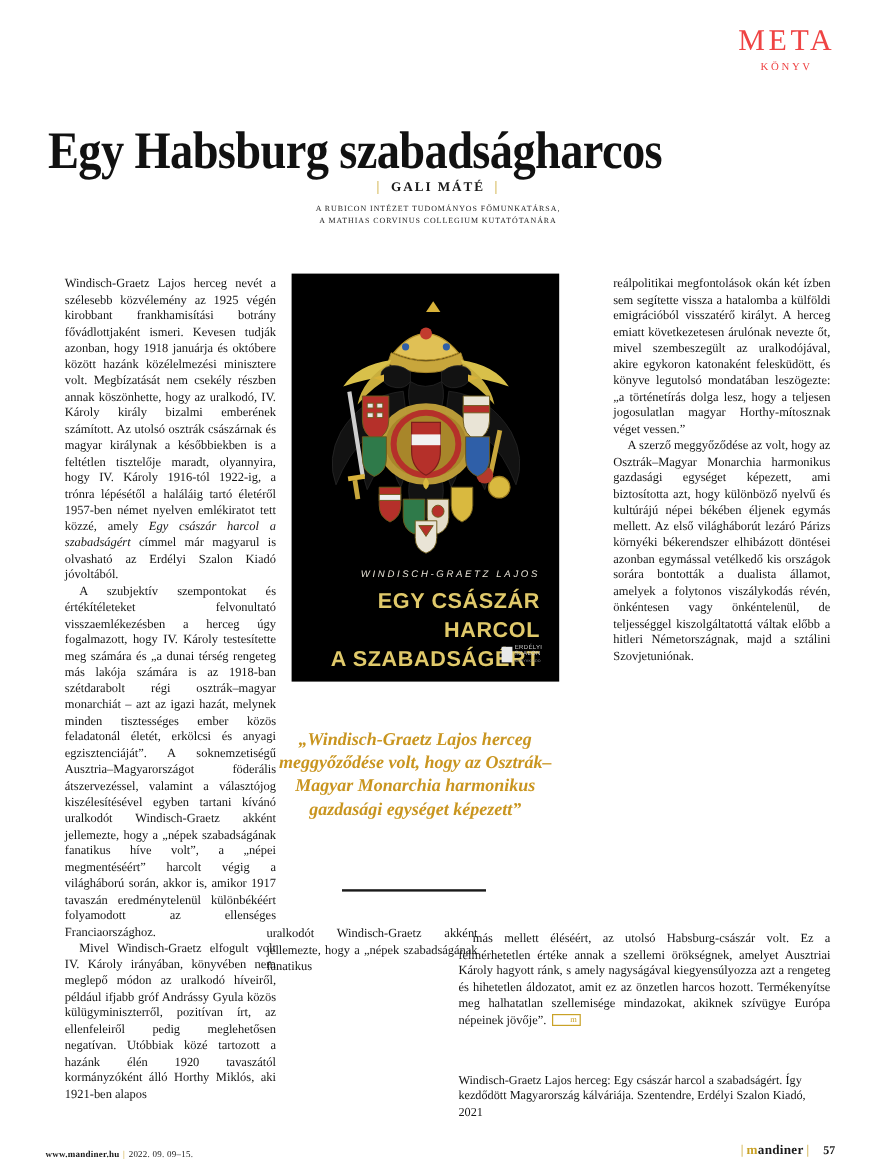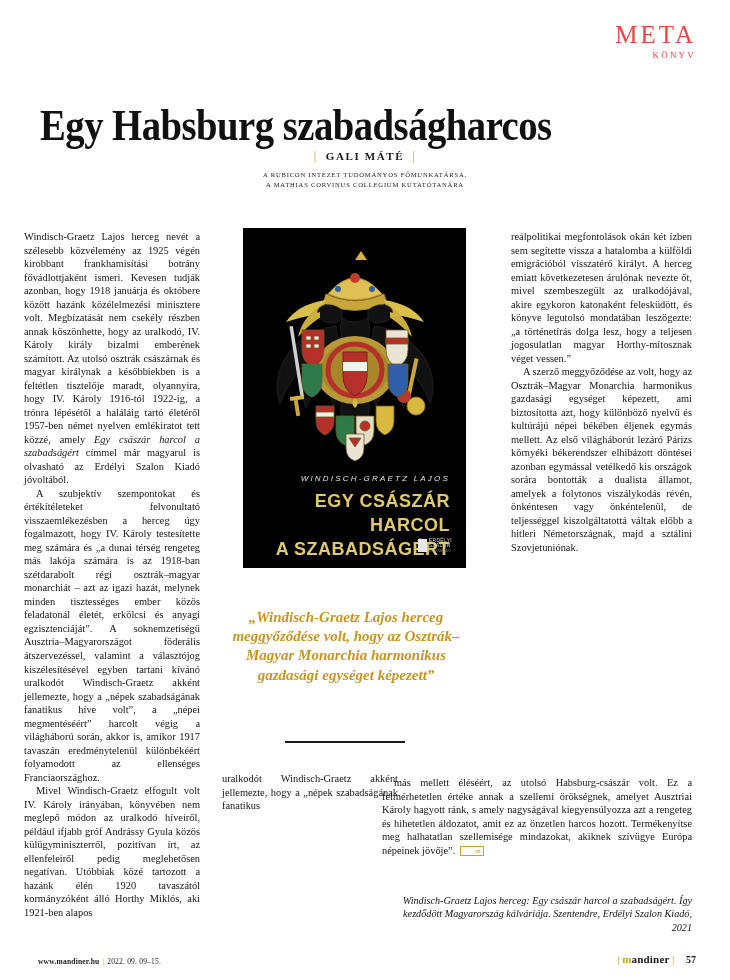--- a/index.html
+++ b/index.html
@@ -17,21 +17,21 @@
   
   .meta-head {
     position:absolute; right:34px; top:22px;
     text-align:center; color:#ef4444;
   }
   .meta-head .meta-title {
     font-family:"Liberation Serif", serif;
     font-size:25px; letter-spacing:3px; line-height:1;
   }
   .meta-head .meta-sub {
-    font-size:9px; letter-spacing:2.2px; margin-top:3px;text-align:right;
+    font-size:9px; letter-spacing:2.2px; margin-top:3px;
   }
 
   
   .headline {
     position:absolute; left:40px; top:74px; width:652px;
     font-family:"Liberation Serif", serif;
     font-weight:bold;
     font-size:44px;
     line-height:1.04;
     letter-spacing:-0.6px;
@@ -62,21 +62,21 @@
     font-size:10.4px;
     line-height:1.30;
     text-align:justify;
     hyphens:auto;
     color:#141414;
   }
   .col p { margin:0; text-indent:12px; }
   .col p.first { text-indent:0; }
   .col i { font-style:italic; }
 
-  #col-left  { left:24px;  top:230px; width:176px; }
+  #col-left  { left:54px;  top:230px; width:176px; }
   #col-mid   { left:222px; top:772px; width:176px; }
   #col-right { left:511px; top:230px; width:181px; }
 
   
   #col-bottom {
     position:absolute; left:382px; top:776px; width:310px;
     font-size:10.4px; line-height:1.30; text-align:justify;
     hyphens:auto; color:#141414;
   }
   #col-bottom p { margin:0; text-indent:12px; }
@@ -126,22 +126,22 @@
     font-family:"Liberation Serif", serif;
   }
   .pq-rule {
     position:absolute; left:285px; top:741px; width:120px;
     height:1.6px; background:#1a1a1a;
   }
 
   
   .citation {
     position:absolute; left:382px; top:894px; width:310px;
-    font-size:10.2px; line-height:1.32; font-style:italic;
-    text-align:right; color:#141414;
+    font-size:10.2px; line-height:1.32; 
+    text-align:left; color:#141414;
   }
 
   
   .footrule {
     position:absolute; left:38px; right:38px; top:946px;
     height:0; border-top:0px solid #ccc;
   }
   .foot-left {
     position:absolute; left:38px; top:957px;
     font-size:7.5px; color:#1a1a1a; letter-spacing:0.2px;

